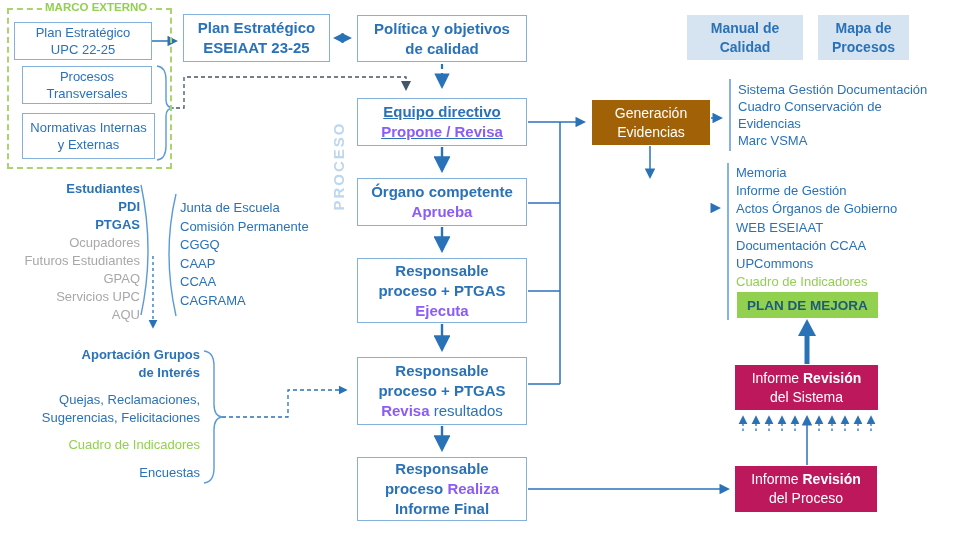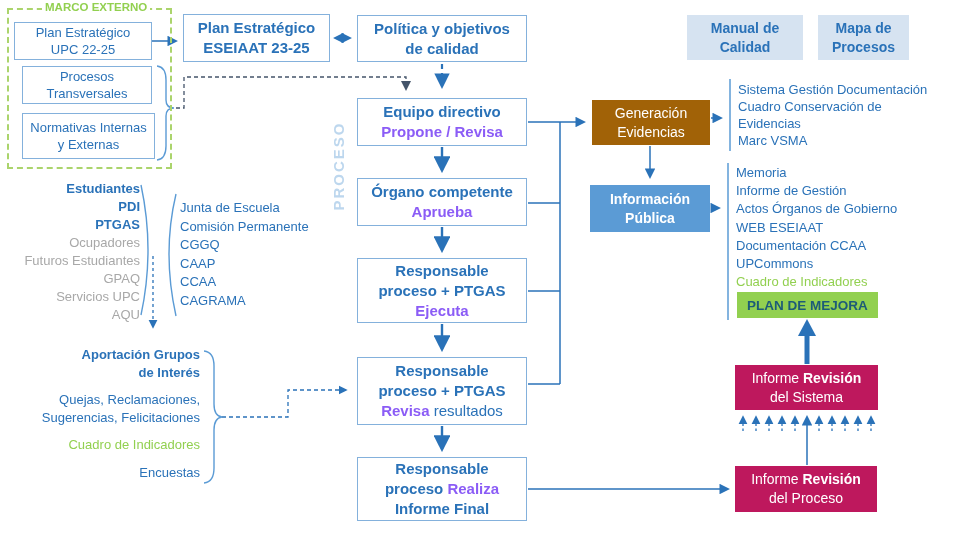--- a/index.html
+++ b/index.html
@@ -139,21 +139,21 @@
     <div>Manual de</div>
     <div>Calidad</div>
   </div>
   <div class="fbox hdrbox" style="left:818px;top:15px;width:91px;height:45px;">
     <div>Mapa de</div>
     <div>Procesos</div>
   </div>
 
   <div class="vproc" style="left:271px;top:155px;width:140px;height:22px;">PROCESO</div>
 
-  <div class="wbox flowt" style="left:357px;top:98px;width:170px;height:48px;">
+  <div class="wbox flowt" style="left:357px;top:98px;width:170px;height:48px;text-decoration:underline;">
     <div>Equipo directivo</div>
     <div class="act">Propone / Revisa</div>
   </div>
   <div class="wbox flowt" style="left:357px;top:178px;width:170px;height:48px;">
     <div>Órgano competente</div>
     <div class="act">Aprueba</div>
   </div>
   <div class="wbox flowt" style="left:357px;top:258px;width:170px;height:65px;">
     <div>Responsable</div>
     <div>proceso + PTGAS</div>
@@ -203,24 +203,20 @@
   <div class="fbox orange" style="left:592px;top:100px;width:118px;height:45px;">
     <div>Generación</div>
     <div>Evidencias</div>
   </div>
   <div class="abs bluelist" style="left:738px;top:81px;width:218px;line-height:17px;">
     <div>Sistema Gestión Documentación</div>
     <div style="width:168px;">Cuadro Conservación de Evidencias</div>
     <div>Marc VSMA</div>
   </div>
 
-  <div class="fbox midblue" style="left:590px;top:185px;width:120px;height:47px;">
-    <div>Información</div>
-    <div>Pública</div>
-  </div>
   <div class="abs bluelist" style="left:736px;top:164px;line-height:18.2px;">
     <div>Memoria</div>
     <div>Informe de Gestión</div>
     <div>Actos Órganos de Gobierno</div>
     <div>WEB ESEIAAT</div>
     <div>Documentación CCAA</div>
     <div>UPCommons</div>
     <div class="greentxt">Cuadro de Indicadores</div>
   </div>
 

